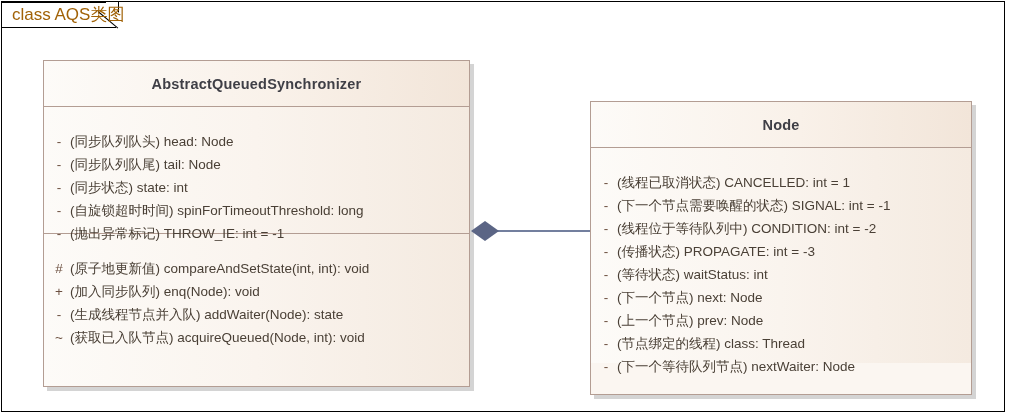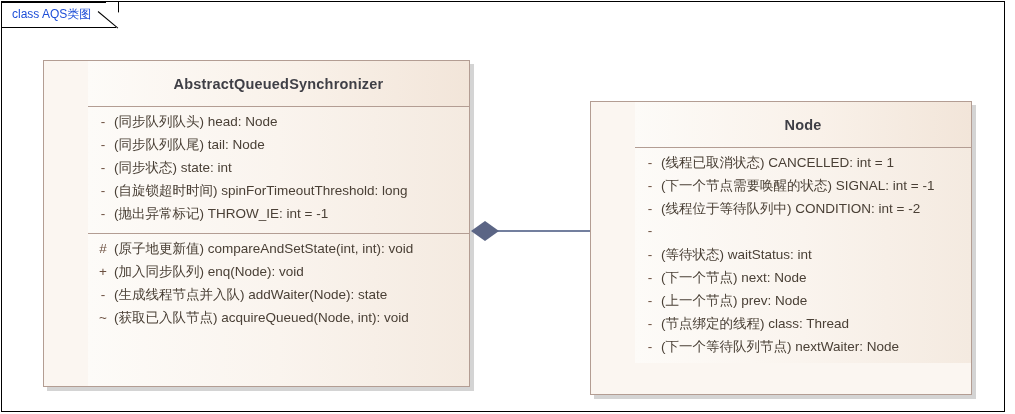--- a/index.html
+++ b/index.html
@@ -37,22 +37,22 @@
     border-right: 1px solid #000000;
     border-bottom: 1px solid #000000;
     box-sizing: border-box;
     -webkit-clip-path: polygon(0 0, 100% 0, 100% 38%, 83% 100%, 0 100%);
     clip-path: polygon(0 0, 100% 0, 100% 38%, 83% 100%, 0 100%);
   }
   #frame-tab-label {
     position: absolute;
     left: 10px;
     top: 4px;
-    font-size: 12px;
-    color: #1d4ed8;
+    font-size: 17px;
+    color: #a16207;
     white-space: nowrap;
     line-height: 17px;
   }
   
   #tab-slant {
     position: absolute;
     left: 96px;
     top: 9px;
     width: 26px;
     height: 1px;
@@ -77,21 +77,20 @@
     background: #000000;
   }
 
   
   .uml-class {
     position: absolute;
     box-sizing: border-box;
     border: 1px solid #b39d93;
     background: #fbf6f1;
     box-shadow: 4px 4px 0 0 #d4d4d4;
-    padding-left: 44px;
   }
   .uml-header {
     box-sizing: border-box;
     border-bottom: 1px solid #b39d93;
     background: linear-gradient(to right, #fdfbf8 0%, #f9f1e9 55%, #f2e5d9 100%);
     text-align: center;
     font-weight: bold;
     font-size: 14.5px;
     color: #3f3f46;
     letter-spacing: 0.2px;
@@ -115,20 +114,21 @@
   .member .vis {
     width: 22px;
     min-width: 22px;
     text-align: center;
     margin-left: 4px;
     color: #6b4f3f;
     font-size: 13.5px;
   }
   .member .sig {
     color: #4a4036;
+    margin-top: 20px;
   }
 
   
   #class-aqs {
     left: 41px;
     top: 58px;
     width: 427px;
     height: 327px;
   }
   #class-aqs .uml-header {
@@ -242,20 +242,21 @@
       <div class="member">
         <span class="vis">-</span>
         <span class="sig">(下一个节点需要唤醒的状态) SIGNAL: int = -1</span>
       </div>
       <div class="member">
         <span class="vis">-</span>
         <span class="sig">(线程位于等待队列中) CONDITION: int = -2</span>
       </div>
       <div class="member">
         <span class="vis">-</span>
+        <span class="sig">(传播状态) PROPAGATE: int = -3</span>
       </div>
       <div class="member">
         <span class="vis">-</span>
         <span class="sig">(等待状态) waitStatus: int</span>
       </div>
       <div class="member">
         <span class="vis">-</span>
         <span class="sig">(下一个节点) next: Node</span>
       </div>
       <div class="member">

